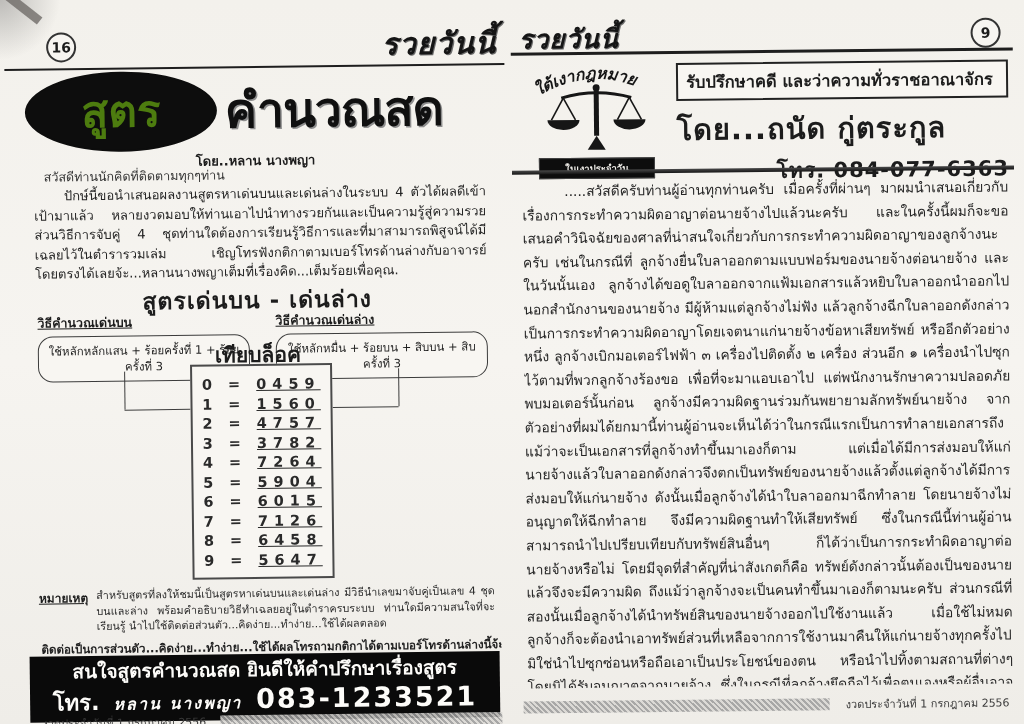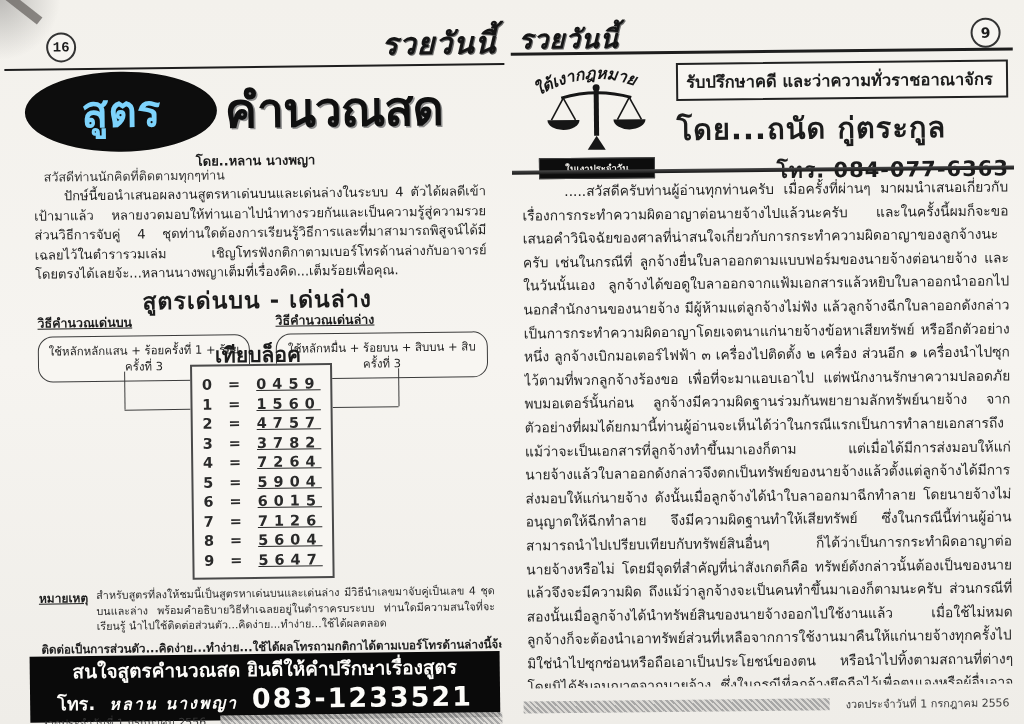--- a/index.html
+++ b/index.html
@@ -27,21 +27,21 @@
     width:26px;height:26px;border:2px solid #333;border-radius:50%;
     display:flex;align-items:center;justify-content:center;
     font-size:14px;font-weight:bold;background:#f7f5f1;
   }
   .rule{background:#1e1e1e;}
   .title-ellipse{
     width:188px;height:76px;background:#0d0d0d;border-radius:50%;
     display:flex;align-items:center;justify-content:center;
     box-shadow:0 0 0 2px #0d0d0d;
   }
-  .title-ellipse span{color:#7dd3fc;font-weight:900;font-size:44px;line-height:1;}
+  .title-ellipse span{color:#4d7c0f;font-weight:900;font-size:44px;line-height:1;}
   .title-main{
     font-size:48px;font-weight:900;line-height:76px;color:#101010;
     letter-spacing:-1px;text-shadow:1.5px 1.5px 0 #8e8e8e;white-space:nowrap;
   }
   .small-byline{font-size:13px;font-weight:bold;}
   .body-text{font-size:13px;line-height:1.5;text-align:justify;color:#242424;}
   .sec-head{font-size:23px;font-weight:900;letter-spacing:1px;}
   .method-label{font-size:12.5px;font-weight:bold;text-decoration:underline;margin-bottom:3px;}
   .method-box{
     border:1.5px solid #3c3c3c;border-radius:15px;padding:6px 6px;
@@ -55,21 +55,21 @@
     line-height:19.5px;color:#2a2a2a;}
   .block-row .digits{letter-spacing:6px;text-decoration:underline;}
   .note-label{font-size:12px;font-weight:bold;text-decoration:underline;white-space:nowrap;text-align:center;}
   .note-text{font-size:10.8px;line-height:1.45;text-align:justify;color:#2a2a2a;}
   .contact-line{font-size:11.6px;font-weight:bold;color:#222;white-space:nowrap;}
   .banner{
     background:#0a0a0a;color:#fdfcf9;text-align:center;padding:3px 4px 5px 4px;
   }
   .banner-l1{font-size:19px;font-weight:900;line-height:1.35;}
   .banner-l2{display:flex;justify-content:center;align-items:baseline;gap:14px;line-height:1.2;}
-  .banner-tel{font-size:18px;font-weight:900;}
+  .banner-tel{font-size:22px;font-weight:900;}
   .banner-name{font-size:16px;font-style:italic;font-weight:bold;
     font-family:"DejaVu Serif", serif;letter-spacing:2px;}
   .banner-phone{font-size:27px;font-weight:900;letter-spacing:2px;}
   .footer-text{font-size:11px;color:#3a3a3a;white-space:nowrap;}
   .halftone{
     height:12px;
     background:repeating-linear-gradient(45deg,#9b9b9b 0 2px,#d8d6d2 2px 4px);
     opacity:.85;
   }
   .services-box{
@@ -93,21 +93,21 @@
 </style>
 </head>
 <body>
 
 <div class="paper">
   <div class="corner-streak"></div>
 </div>
 
 <div class="page" id="left-page">
 
-  <div class="abs pagenum" style="left:42px;top:22px;font-family:Liberation Mono, monospace;">16</div>
+  <div class="abs pagenum" style="left:42px;top:22px;">16</div>
 
   <div class="abs masthead" style="right:8px;top:14px;font-size:30px;">รวยวันนี้</div>
 
   <div class="abs rule" style="left:0;top:58px;width:100%;height:2px;"></div>
 
   <div class="abs" style="left:22px;top:64px;display:flex;align-items:center;gap:10px;">
     <div class="title-ellipse">
       <span>สูตร</span>
     </div>
     <div class="title-main">คำนวณสด</div>
@@ -173,21 +173,21 @@
         <span class="digits">6015</span>
       </div>
     <div class="block-row">
         <span>7</span>
         <span>=</span>
         <span class="digits">7126</span>
       </div>
     <div class="block-row">
         <span>8</span>
         <span>=</span>
-        <span class="digits">5604</span>
+        <span class="digits">6458</span>
       </div>
     <div class="block-row">
         <span>9</span>
         <span>=</span>
         <span class="digits">5647</span>
       </div>
   </div>
 
   <div class="abs" style="left:28px;top:578px;width:456px;display:flex;gap:8px;">
     <div class="note-label">หมายเหตุ</div>

